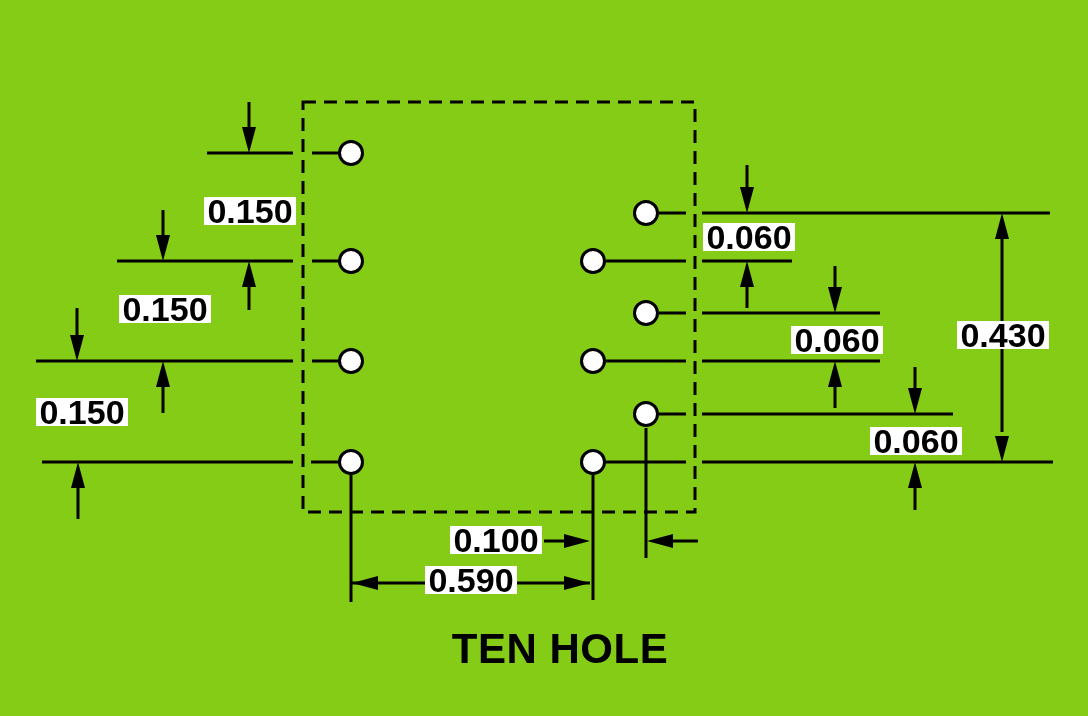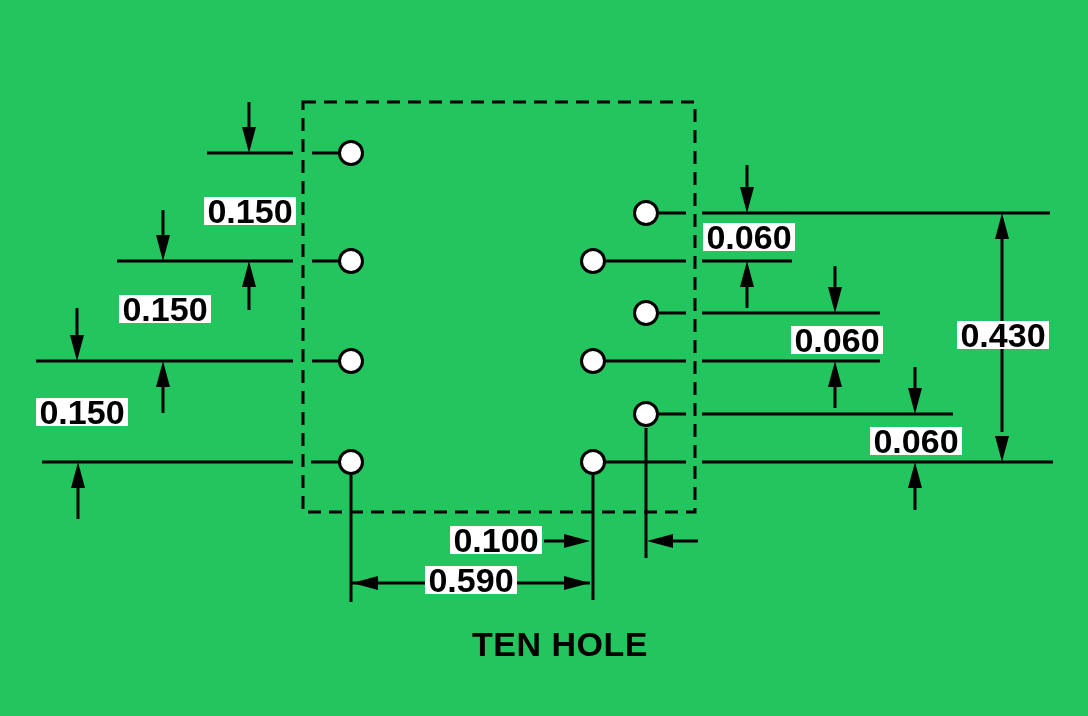--- a/index.html
+++ b/index.html
@@ -4,36 +4,36 @@
 <style>
   html, body {
     margin: 0;
     padding: 0;
     background: #ffffff;
   }
   #stage {
     position: relative;
     width: 1088px;
     height: 716px;
-    background: #22c55e;
+    background: #84cc16;
     overflow: hidden;
     font-family: "Liberation Sans", sans-serif;
   }
   #drawing {
     position: absolute;
     left: 0;
     top: 0;
   }
   .title {
     position: absolute;
     left: 560px;
     top: 625px;
     transform: translateX(-50%);
     font-family: "Liberation Sans", sans-serif;
-    font-size: 34px;
+    font-size: 42px;
     font-weight: bold;
     letter-spacing: 0.5px;
     color: #000000;
     white-space: nowrap;
   }
 </style>
 </head>
 <body>
 
 <div id="stage">

